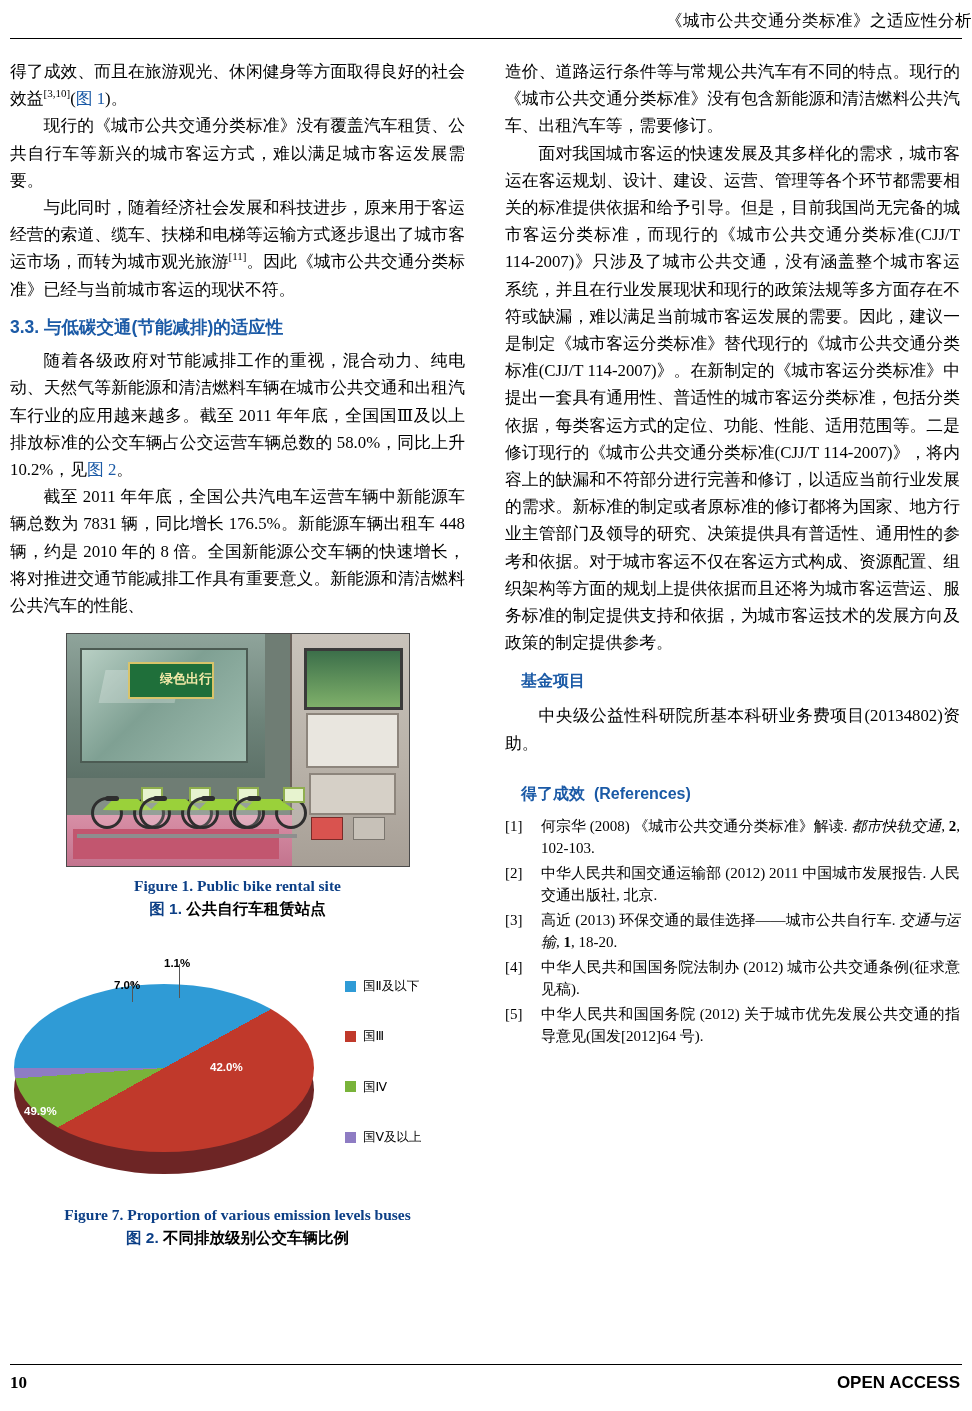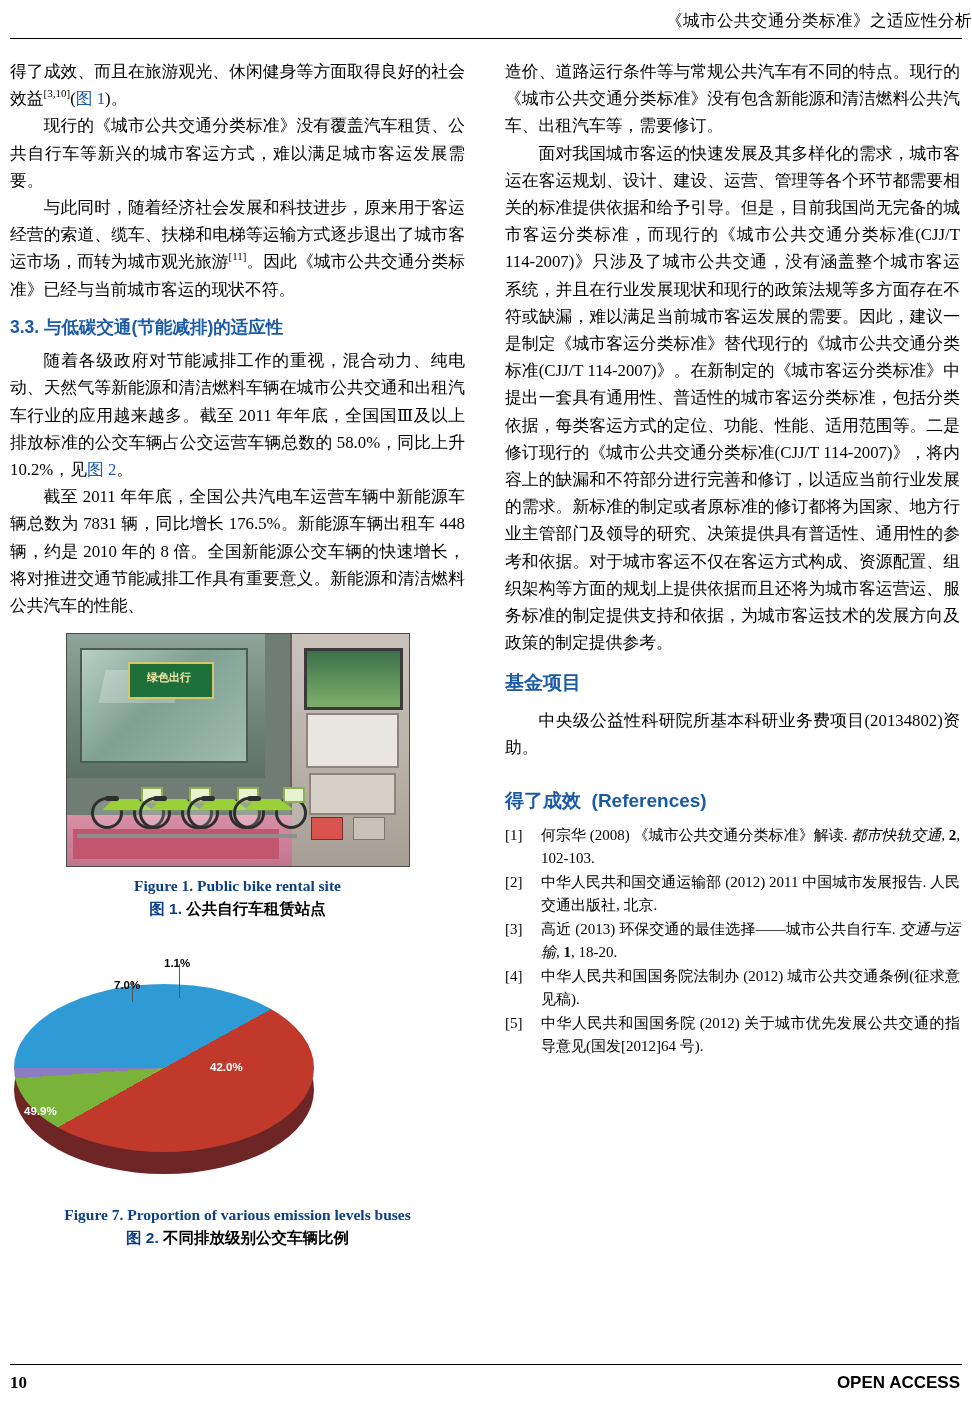--- a/index.html
+++ b/index.html
@@ -42,22 +42,22 @@
   .sec-h{
     color:#1b5aa6;
     font-weight:bold;
     font-size:17.5px;
     margin:10px 0 6px 0;
     font-family:"Liberation Sans","DejaVu Sans",sans-serif;
   }
   .sec-h2{
     color:#1b5aa6;
     font-weight:bold;
-    font-size:19px;
-    margin:12px 0 8px 0;
+    font-size:16px;
+    margin:12px 0 8px 16px;
     font-family:"Liberation Sans","DejaVu Sans",sans-serif;
   }
   .sup{font-size:11px;vertical-align:super;}
   .lnk{color:#1b5aa6;}
   
   .fig1-wrap{margin-top:14px;}
   .photo{
     width:342px;height:232px;
     margin:0 auto;
     position:relative;
@@ -78,23 +78,24 @@
     content:"";position:absolute;left:12%;top:18%;width:46%;height:30%;
     background:rgba(255,255,255,.25);
     transform:skewX(-12deg);
   }
   .photo .signbox{
     position:absolute;left:18%;top:12%;width:24%;height:14%;
     background:#1f6f3a;border:2px solid #d8c46a;
   }
   .photo .signtxt{
     position:absolute;left:18%;top:12%;width:24%;height:14%;
-    color:#f2e9a8;font-size:11px;font-weight:bold;
+    color:#f2e9a8;font-size:13px;font-weight:bold;
     display:flex;align-items:center;justify-content:center;
     font-family:"Liberation Sans","DejaVu Sans",sans-serif;
+    padding-left:17px;
   }
   .photo .kiosk{
     position:absolute;right:0;top:0;width:34%;height:100%;
     background:linear-gradient(180deg,#c9c3bb 0%,#b9b2a9 55%,#a79f96 100%);
     border-left:2px solid #6a6059;
   }
   .photo .kiosk .screen{
     position:absolute;left:10%;top:6%;width:80%;height:24%;
     background:linear-gradient(180deg,#3c6f4a,#7fb06a);
     border:3px solid #3a3a3a;
@@ -302,20 +303,38 @@
           <div class="pie-side"></div>
           <div class="pie-top"></div>
           <div class="pie-lbl p42">42.0%</div>
           <div class="pie-lbl p499">49.9%</div>
           <div class="pie-lbl p70">7.0%</div>
           <div class="pie-lbl p11">1.1%</div>
           <div class="leader" style="left:118px;top:-2px;height:20px;"></div>
           <div class="leader" style="left:165px;top:-20px;height:34px;"></div>
         </div>
       </div>
+      <div class="legend">
+        <div class="lg-item">
+            <span class="lg-swatch" style="background:#2f9bd6"></span>
+            <span>国Ⅱ及以下</span>
+          </div>
+        <div class="lg-item">
+            <span class="lg-swatch" style="background:#c0392b"></span>
+            <span>国Ⅲ</span>
+          </div>
+        <div class="lg-item">
+            <span class="lg-swatch" style="background:#79b33a"></span>
+            <span>国Ⅳ</span>
+          </div>
+        <div class="lg-item">
+            <span class="lg-swatch" style="background:#8e7cc3"></span>
+            <span>国Ⅴ及以上</span>
+          </div>
+      </div>
       <div class="figcap" style="position:absolute;bottom:-42px;left:0;width:455px;">
         <div class="en">Figure 7. Proportion of various emission levels buses</div>
         <div class="zh"><span class="blue">图 2.</span> <span>不同排放级别公交车辆比例</span></div>
       </div>
     </div>
 
   </div>
 
   <div class="col right">
 

